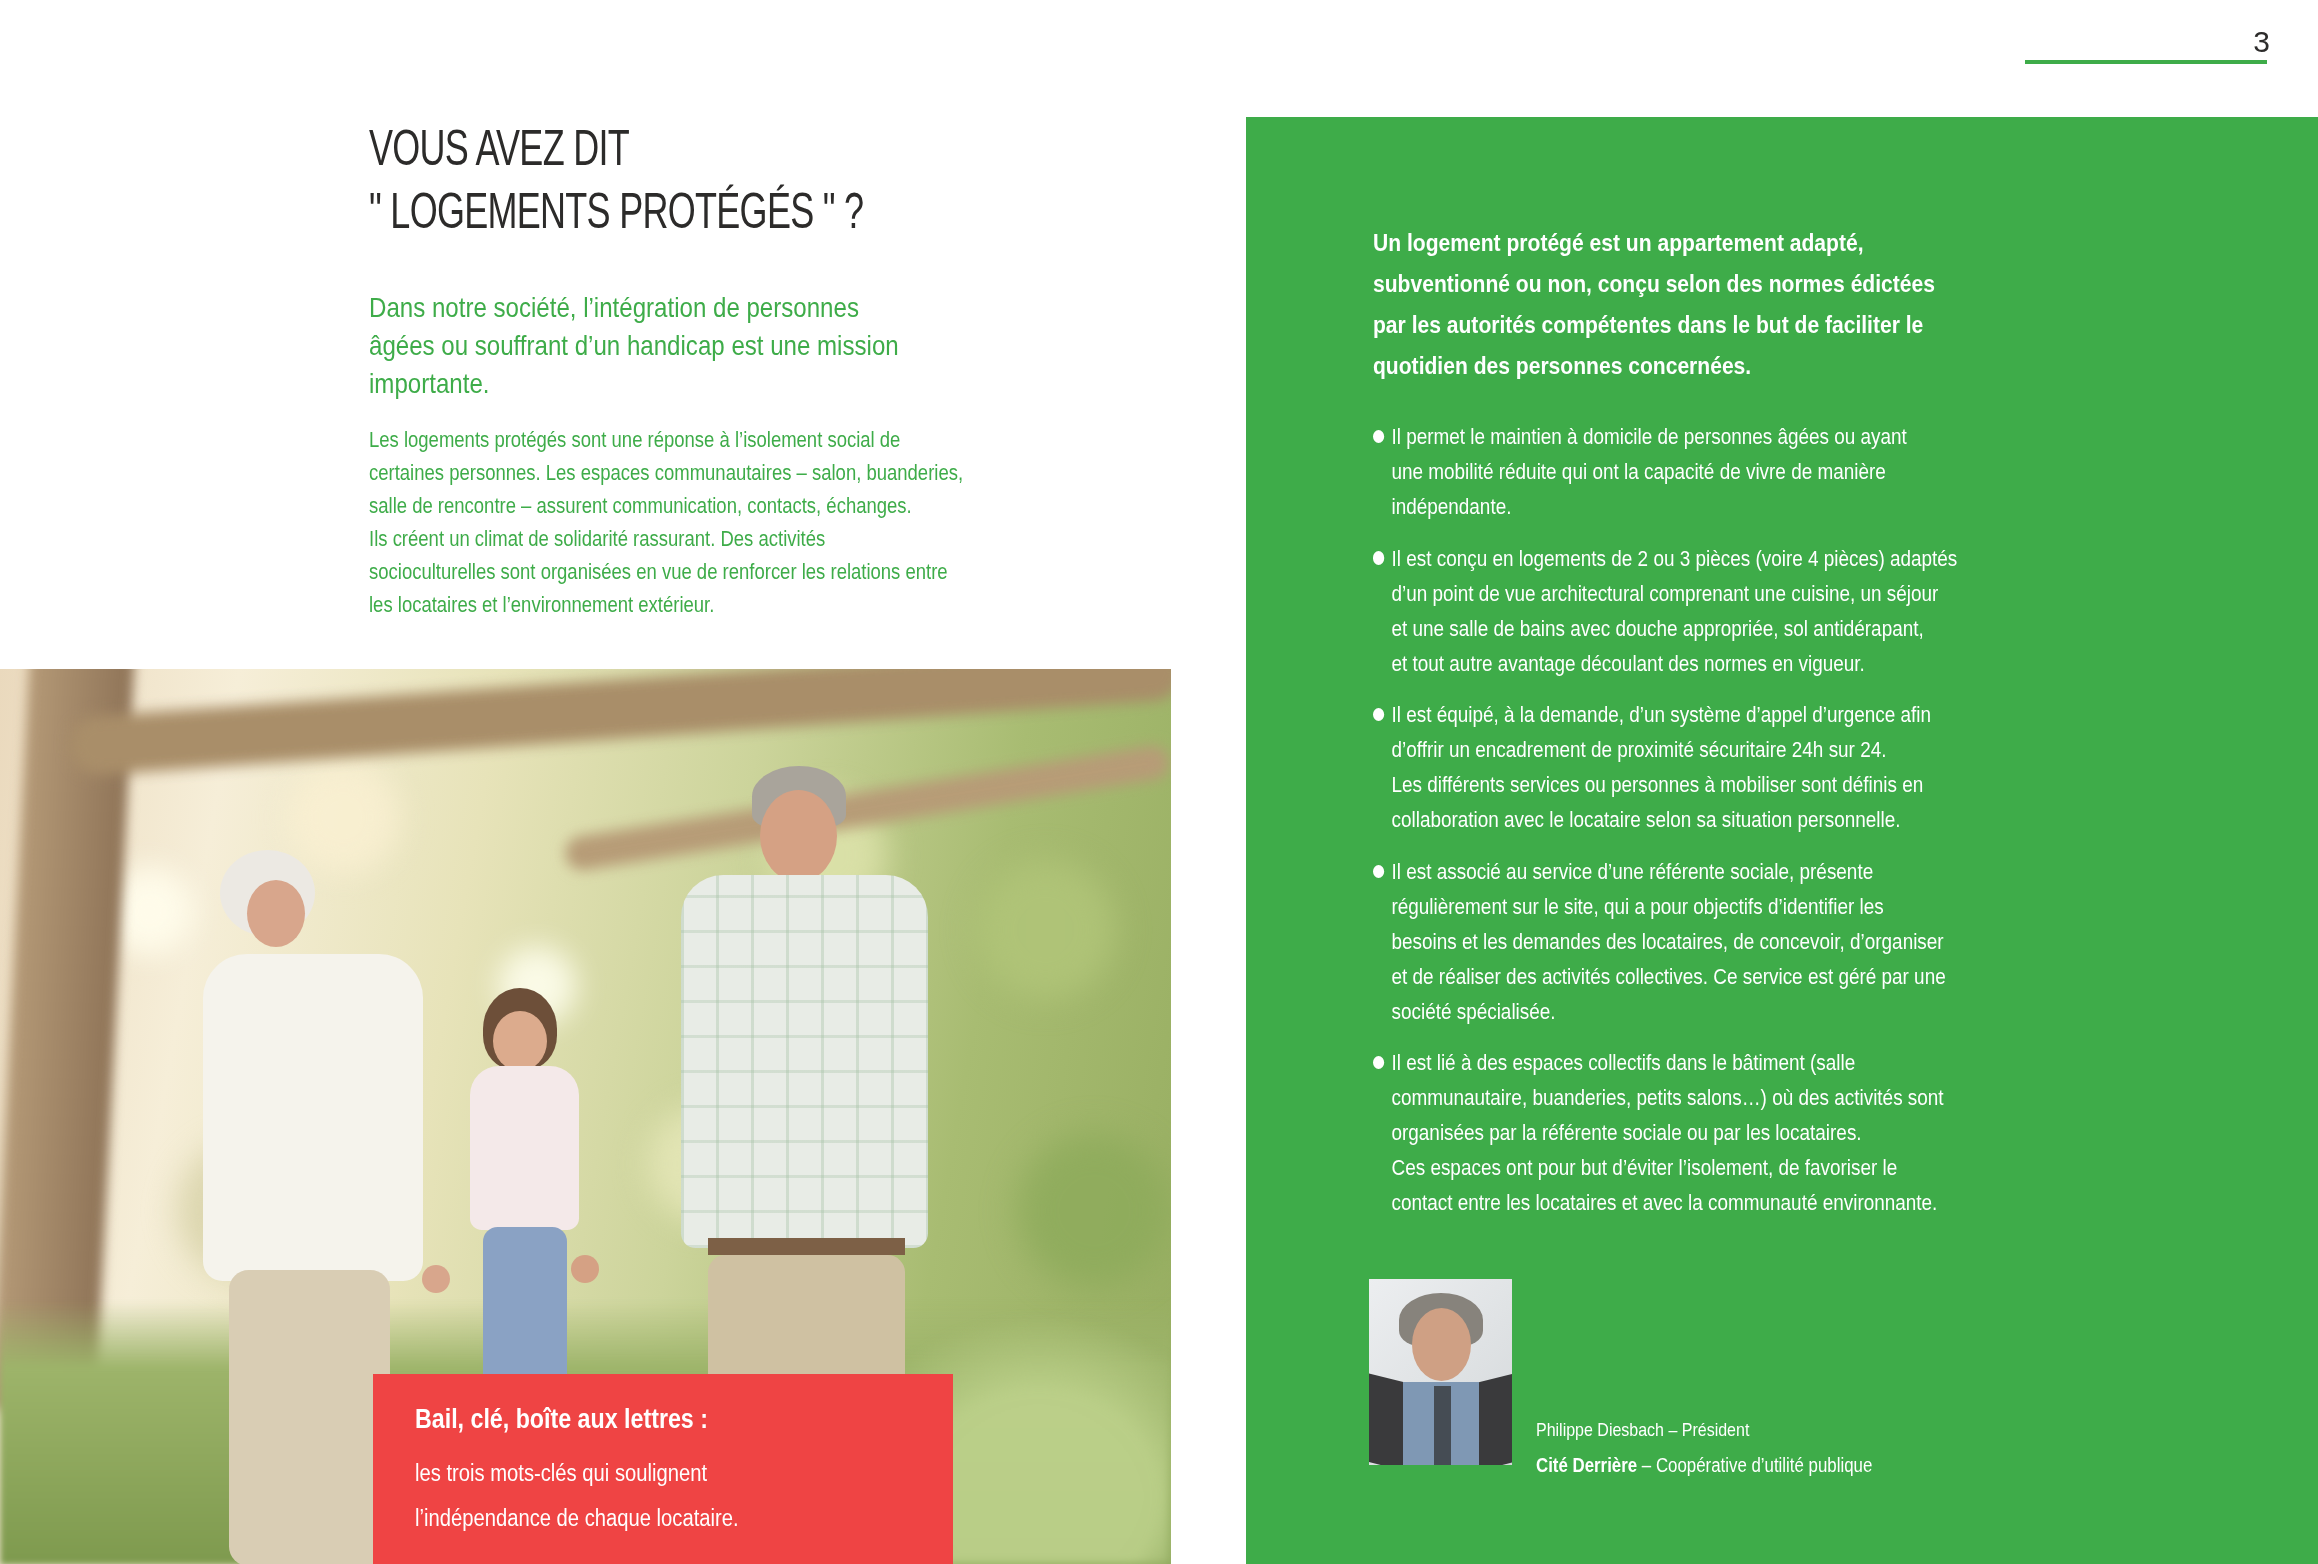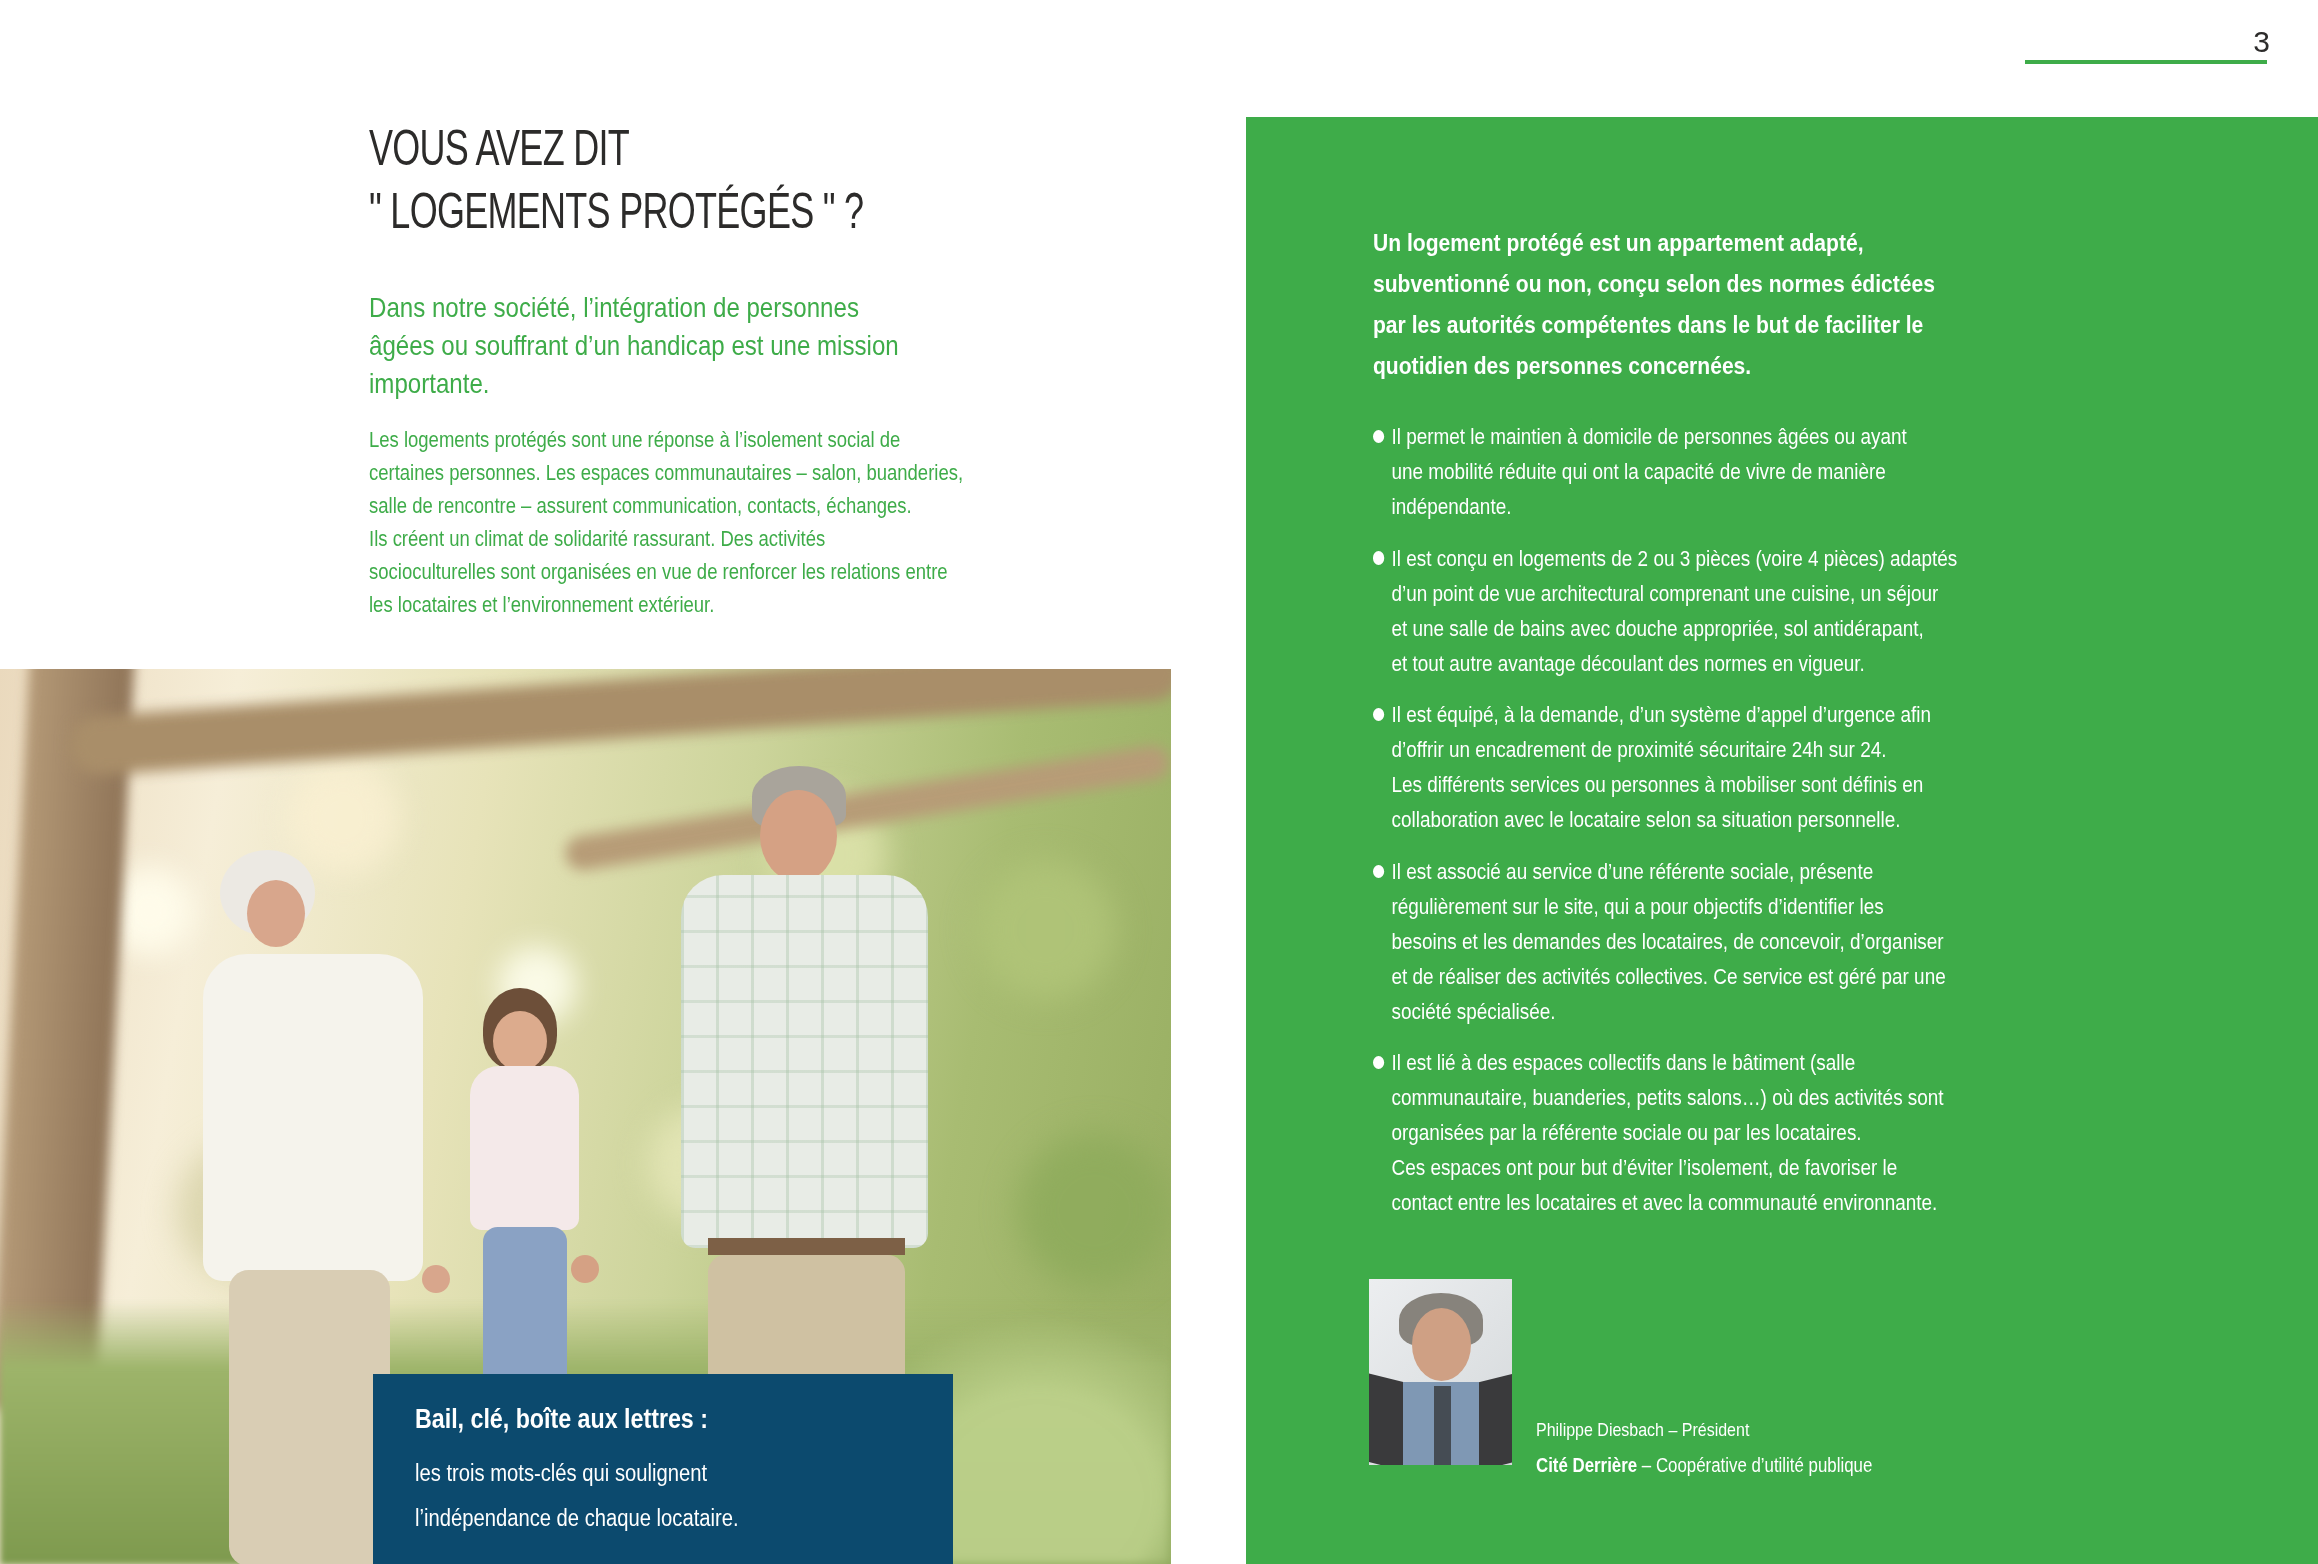--- a/index.html
+++ b/index.html
@@ -61,21 +61,21 @@
   .gp-face{left:760px;top:121px;width:77px;height:92px;border-radius:50%;background:#d5a184;}
   .gp-shirt{left:681px;top:206px;width:247px;height:373px;border-radius:42px 42px 14.7px 14.7px;background:#e8ece6;
     background-image:repeating-linear-gradient(90deg,rgba(160,190,160,.35) 0 2.9px,transparent 2.9px 35px),
                      repeating-linear-gradient(0deg,rgba(160,190,160,.3) 0 2.9px,transparent 2.9px 35px);}
   .gp-belt{left:708px;top:569px;width:197px;height:16.6px;background:#7d6046;}
   .gp-pants{left:708px;top:586px;width:197px;height:311px;border-radius:17.6px;background:#cfc1a2;}
   .hand1{left:422px;top:596px;width:28px;height:28px;border-radius:50%;background:#d8a68c;}
   .hand2{left:571px;top:586px;width:28px;height:28px;border-radius:50%;background:#d5a184;}
 
   
-  .overlay{position:absolute;left:373px;top:1374px;width:580px;height:191px;background:#0c4a6e;
+  .overlay{position:absolute;left:373px;top:1374px;width:580px;height:191px;background:#ef4444;
            z-index:3;box-sizing:border-box;padding:28px 19.6px 0 42px;color:#fff;}
   .ov-head{font-size:27px;line-height:34px;font-weight:700;margin:0 0 14.7px 0;}
   .ov-lines{font-size:23.5px;line-height:45px;font-weight:400;}
 
   
   .panel{position:absolute;left:1246px;top:117px;width:1073px;height:1448px;background:#3EAC49;z-index:2;}
   .panel-intro{position:absolute;left:127px;top:105px;margin:0;font-size:24.5px;line-height:41px;
                font-weight:700;color:#fff;}
   .bullets{position:absolute;left:127px;top:302px;margin:0;padding:0;list-style:none;width:929px;}
   .bullets li{position:relative;padding-left:21.5px;margin:0 0 16.6px 0;font-size:22px;line-height:35px;color:#fff;}

